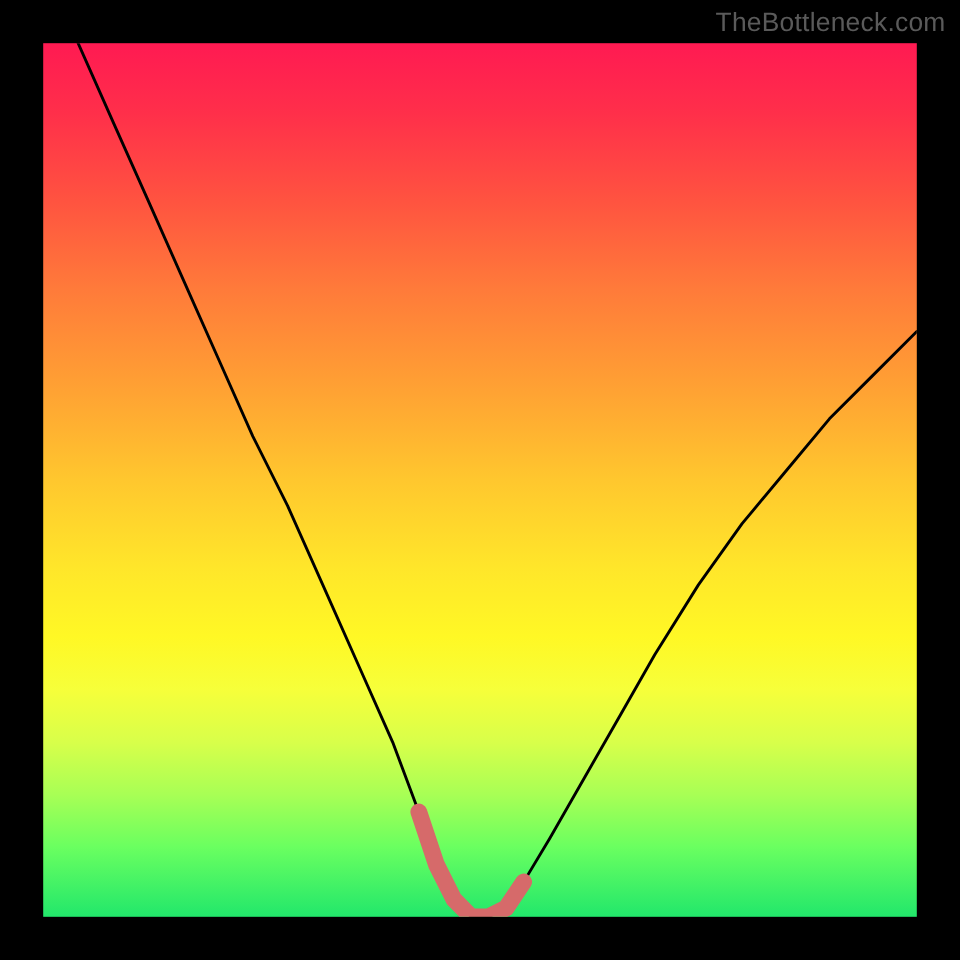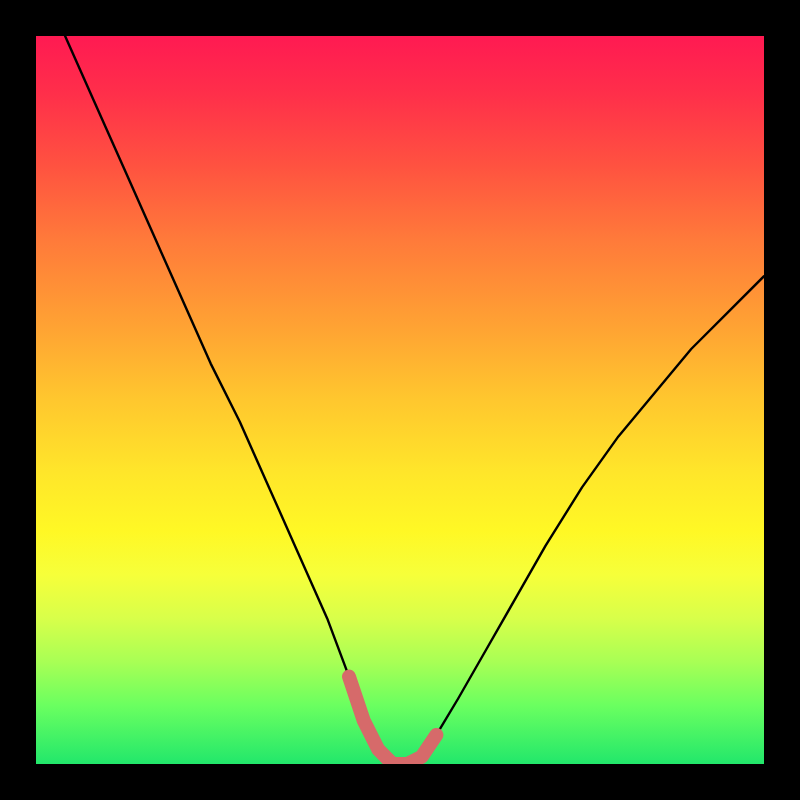--- a/index.html
+++ b/index.html
@@ -57,20 +57,21 @@
     left: 0;
     width: 728px;
     height: 728px;
   }
 </style>
 </head>
 <body>
 
 <div class="frame">
 
+  <div class="watermark">TheBottleneck.com</div>
 
   <div class="plot">
     <svg class="curve" viewBox="0 0 728 728" preserveAspectRatio="none">
       <path id="main-curve" fill="none" stroke="#000000" stroke-width="2.4" stroke-linecap="round" stroke-linejoin="round" d="M29.1 0.0 L58.2 65.5 L87.4 131.0 L116.5 196.6 L145.6 262.1 L174.7 327.6 L203.8 385.8 L233.0 451.4 L262.1 516.9 L291.2 582.4 L313.0 640.6 L327.6 684.3 L342.2 713.4 L356.7 728.0 L371.3 728.0 L385.8 720.7 L400.4 698.9 L422.2 662.5 L451.4 611.5 L480.5 560.6 L509.6 509.6 L546.0 451.4 L582.4 400.4 L618.8 356.7 L655.2 313.0 L691.6 276.6 L728.0 240.2"></path>
       <path id="highlight-curve" fill="none" stroke="#d66a6a" stroke-width="14" stroke-linecap="round" stroke-linejoin="round" d="M313.0 640.6 L327.6 684.3 L342.2 713.4 L356.7 728.0 L371.3 728.0 L385.8 720.7 L400.4 698.9"></path>
     </svg>
   </div>
 
 </div>
 

